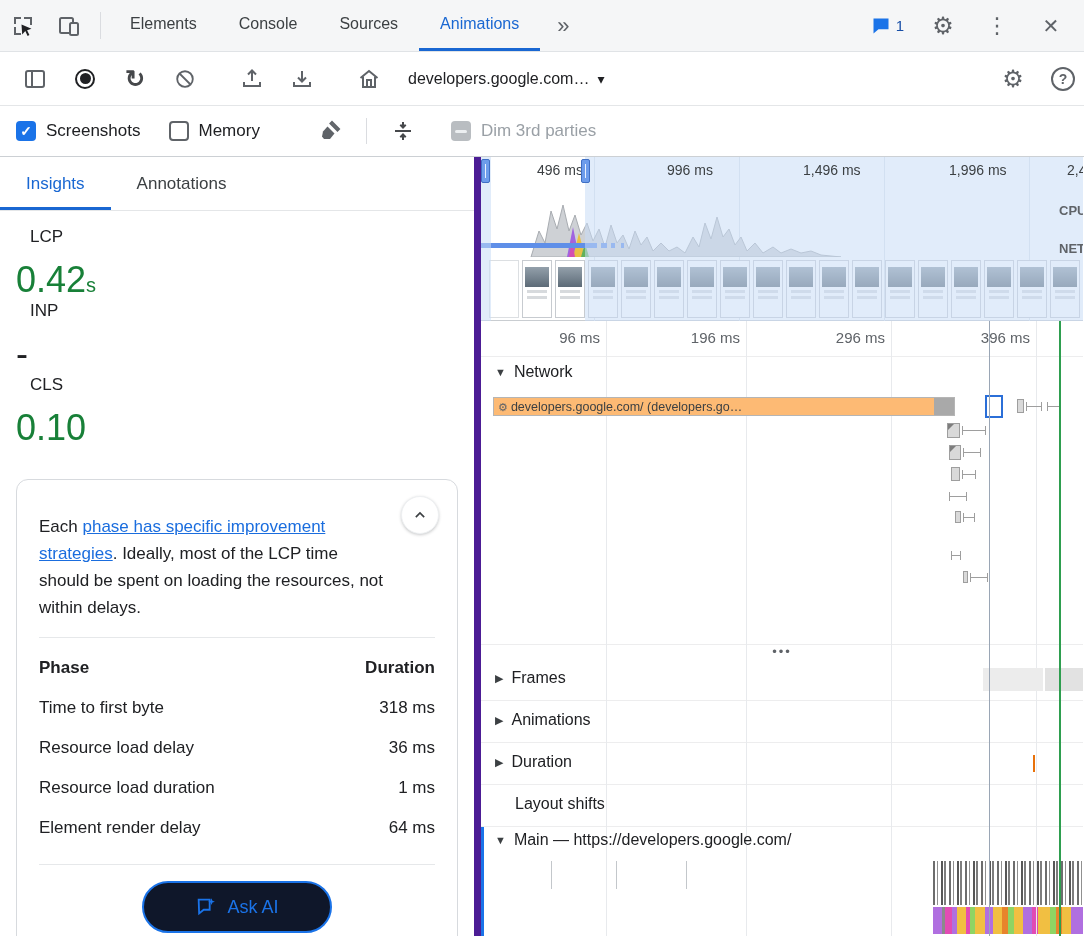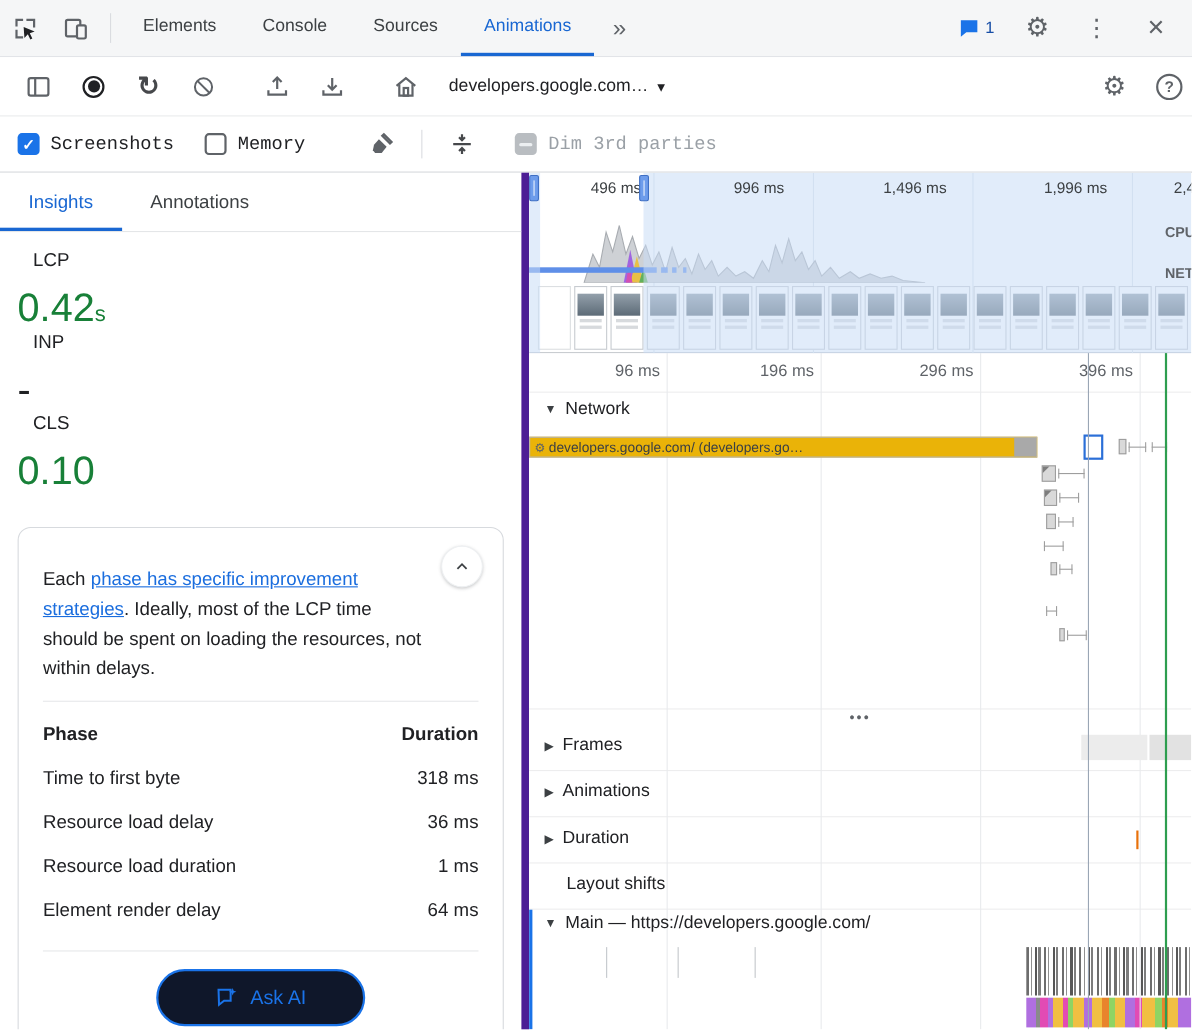--- a/index.html
+++ b/index.html
@@ -39,21 +39,21 @@
   
   .optrow { height:51px; background:#fff; border-bottom:1px solid #ccd0d4;
     display:flex; align-items:center; padding:0 16px; gap:10px; }
   .cb { width:20px; height:20px; border-radius:4px; display:flex; align-items:center;
     justify-content:center; cursor:pointer; }
   .cb.checked { background:#1a73e8; color:#fff; font-size:14px; font-weight:700; }
   .cb.unchecked { border:2px solid #5f6368; background:#fff; }
   .cb.disabled { background:#b9bdc1; position:relative; }
   .cb.disabled::after { content:""; position:absolute; left:4px; right:4px; top:8.5px;
     height:3px; background:#eceff1; border-radius:2px; }
-  .cblabel { font-size:17px; color:#202124; margin-right:18px; cursor:pointer;font-family:Liberation Mono, monospace; }
+  .cblabel { font-size:17px; color:#202124; margin-right:18px; cursor:pointer; }
   .cblabel.dim { color:#9aa0a6; }
 
   
   .content { display:flex; height:779px; }
   .sidebar { width:481px; border-right:7px solid #4c1d95; background:#fff; overflow:hidden; }
   .timeline { position:relative; width:602px; background:#fff; overflow:hidden; }
 
   
   .stabs { height:54px; border-bottom:1px solid #e4e6e8; display:flex; align-items:stretch; }
   .stab { display:flex; align-items:center; padding:0 26px; font-size:17px; color:#3c4043;
@@ -106,22 +106,22 @@
 
   
   .ruler { top:164px; height:36px; border-bottom:1px solid #ededee; }
   .rlabel { position:absolute; top:8px; width:70px; text-align:right; font-size:15px; color:#5f6368; }
 
   
   .network { top:200px; height:288px; border-bottom:1px solid #ededee; }
   .trackhead { display:flex; align-items:center; gap:8px; padding:6px 0 0 14px;
     font-size:16px; color:#202124; cursor:pointer; position:relative; z-index:2; }
   .tri { font-size:11px; color:#3c4043; }
-  .reqchip { position:absolute; left:0; top:40px; width:462px; height:19px;
-    background:#eab308; border:1px solid #b5b5b5; display:flex; align-items:center;
+  .reqchip { position:absolute; left:12px; top:40px; width:462px; height:19px;
+    background:#fdba74; border:1px solid #b5b5b5; display:flex; align-items:center;
     font-size:12.5px; color:#3c4043; padding-left:4px; z-index:2; cursor:pointer; }
   .reqchip .cap { position:absolute; right:0; top:0; bottom:0; width:20px; background:#a9a9a9; }
   .reqchip .rtext { position:relative; z-index:1; white-space:nowrap; overflow:hidden; width:452px; }
   .reqgear { font-size:11px; margin-right:3px; color:#5f6368; }
   .selbox { position:absolute; border:2px solid #2b6fd8; background:transparent; z-index:3; }
   .nbar { position:absolute; background:#d9d9d9; border:1px solid #9e9e9e; z-index:2; }
   .nbar.flag::before { content:""; position:absolute; left:0; top:0;
     border-left:6px solid #7d7d7d; border-bottom:6px solid transparent; }
   .nwhisk { position:absolute; height:1px; background:#9e9e9e; z-index:2; }
   .nwhisk::before, .nwhisk::after { content:""; position:absolute; top:-4px; width:1px; height:9px; background:#9e9e9e; }

